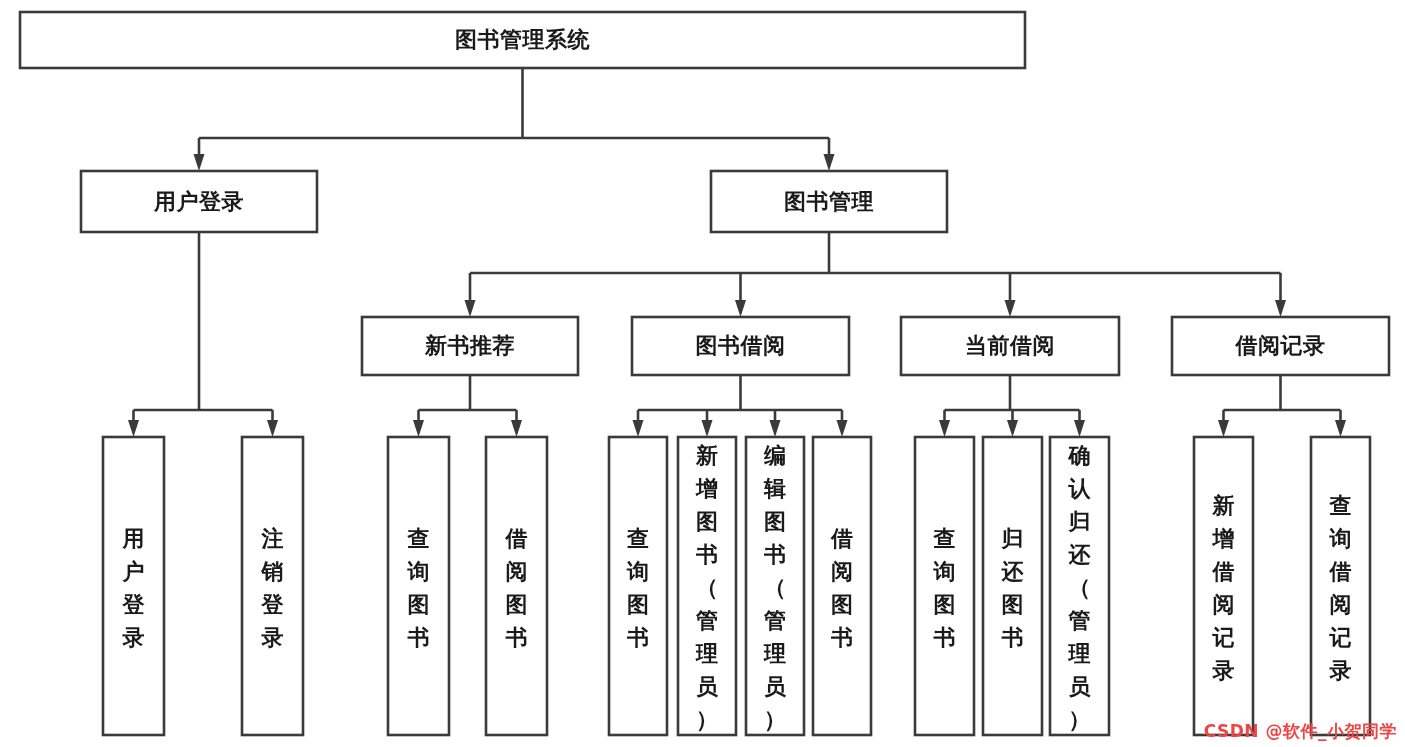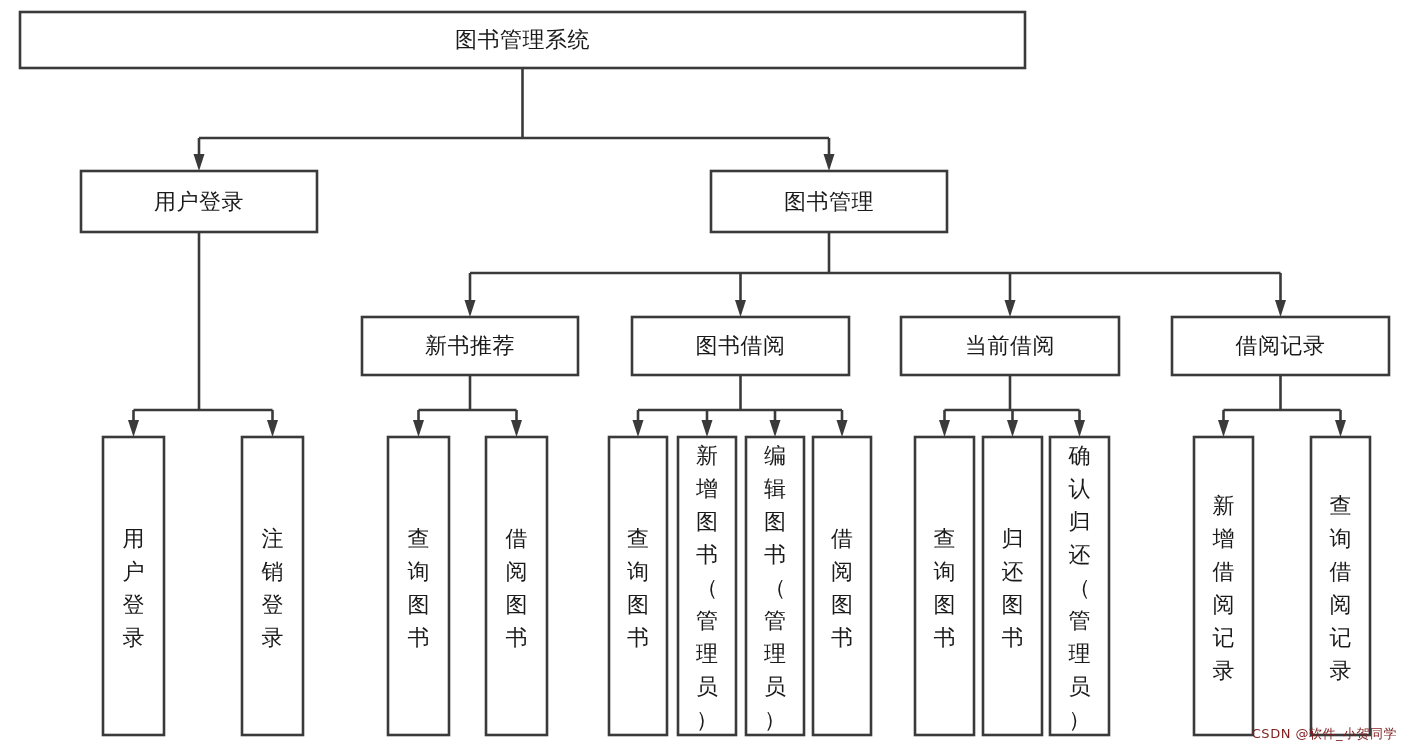--- a/index.html
+++ b/index.html
@@ -10,20 +10,21 @@
   }
   body {
     font-family: "DejaVu Sans", "Liberation Sans", sans-serif;
   }
   #diagram-root {
     position: relative;
     width: 1405px;
     height: 747px;
     background: #ffffff;
     overflow: hidden;
+    font-weight: bold;
   }
   svg#tree-svg {
     position: absolute;
     left: 0;
     top: 0;
     width: 1405px;
     height: 747px;
     display: block;
   }
   .node-box {
@@ -54,22 +55,22 @@
   }
   .arrow-head {
     fill: #3a3a3a;
     stroke: none;
   }
   .watermark {
     position: absolute;
     right: 8px;
     bottom: 4px;
     font-family: "DejaVu Sans", "Liberation Sans", sans-serif;
-    font-size: 13px;
-    color: #7f1d1d;
+    font-size: 17px;
+    color: #ef4444;
     letter-spacing: 0.5px;
     white-space: nowrap;
     pointer-events: none;
     user-select: none;
   }
 </style>
 </head>
 <body>
 
 <div id="diagram-root">

